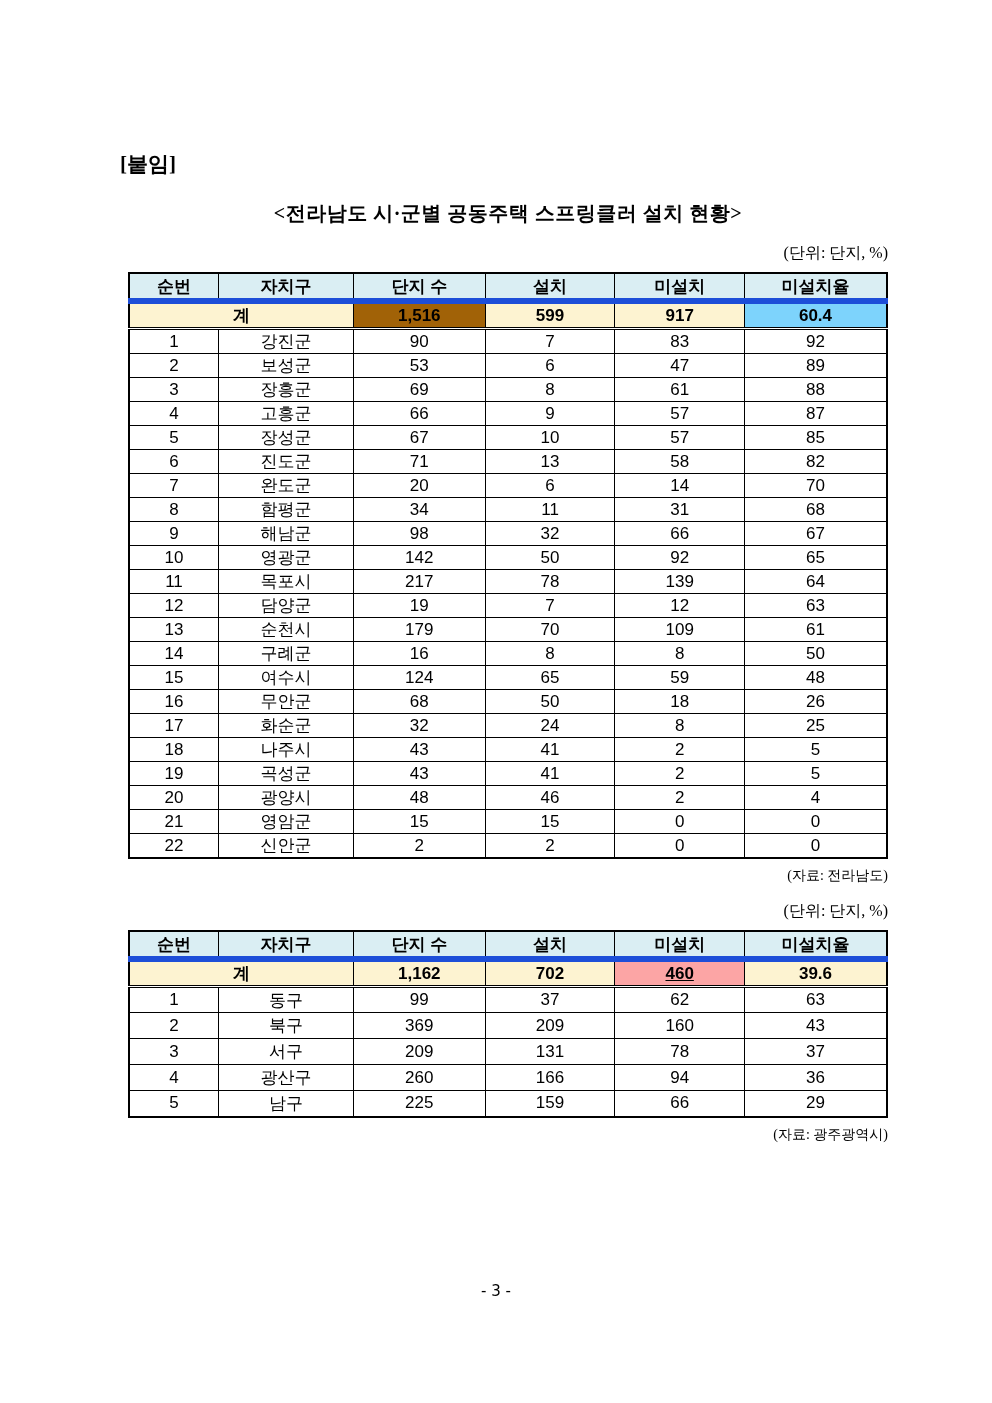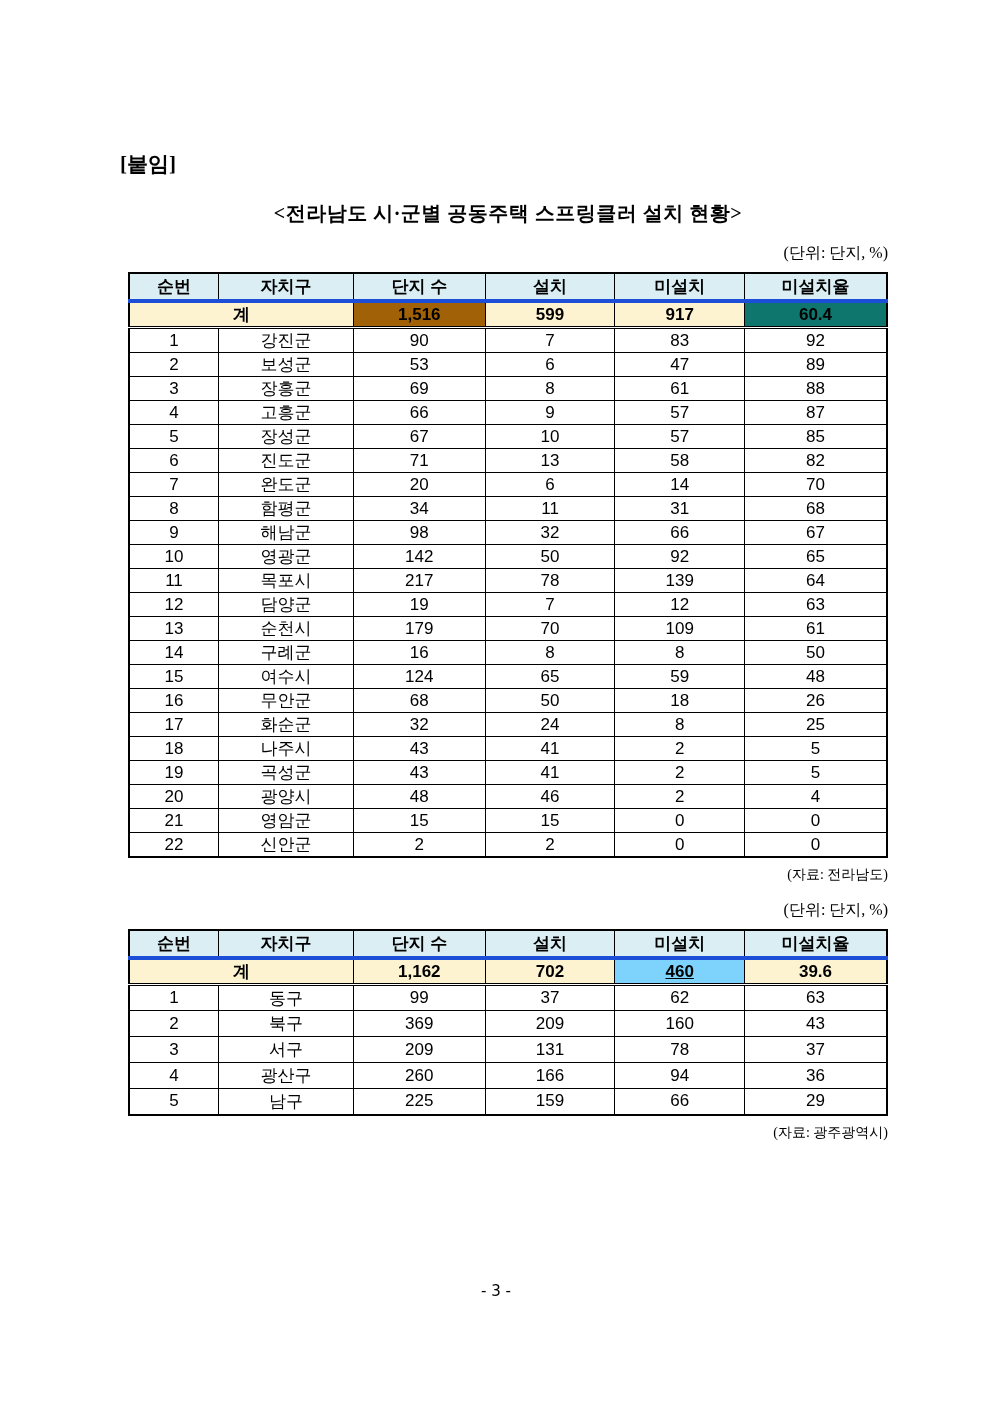--- a/index.html
+++ b/index.html
@@ -52,21 +52,21 @@
     text-align: center;
     vertical-align: middle;
     font-size: 17px;
     padding: 0;
     overflow: hidden;
     white-space: nowrap;
   }
   table.data-table thead th {
     font-weight: bold;
     height: 28px;
-    border-bottom: 4px solid #1d4ed8;
+    border-bottom: 6px solid #1d4ed8;
   }
   table.data-table tr.total-row td {
     font-weight: bold;
     height: 26px;
     border-bottom: 3px double #000;
   }
   table.data-table tbody td { height: 24px; font-weight: normal; }
   table.tall-rows tbody td { height: 26px; }
   .source-note {
     text-align: right;
@@ -113,21 +113,21 @@
           <th style="background: rgb(218, 238, 243);">미설치</th>
           <th style="background: rgb(218, 238, 243);">미설치율</th>
         </tr>
     </thead>
     <tbody>
       <tr class="total-row">
         <td colspan="2" style="background: rgb(253, 243, 209);">계</td>
         <td style="background: #a16207;">1,516</td>
         <td style="background: rgb(253, 243, 209);">599</td>
         <td style="background: rgb(253, 243, 209);">917</td>
-        <td style="background: #0f766e;">60.4</td>
+        <td style="background: #7dd3fc;">60.4</td>
       </tr>
     </tbody>
     <tbody>
         <tr>
           <td>1</td>
           <td>강진군</td>
           <td>90</td>
           <td>7</td>
           <td>83</td>
           <td>92</td>
@@ -325,21 +325,21 @@
           <th style="background: rgb(218, 238, 243);">설치</th>
           <th style="background: rgb(218, 238, 243);">미설치</th>
           <th style="background: rgb(218, 238, 243);">미설치율</th>
         </tr>
     </thead>
     <tbody>
       <tr class="total-row">
         <td colspan="2" style="background: rgb(253, 243, 209);">계</td>
         <td style="background: rgb(253, 243, 209);">1,162</td>
         <td style="background: rgb(253, 243, 209);">702</td>
-        <td style="background: #7dd3fc; text-decoration: underline;">460</td>
+        <td style="background: #fca5a5; text-decoration: underline;">460</td>
         <td style="background: rgb(253, 243, 209);">39.6</td>
       </tr>
     </tbody>
     <tbody>
         <tr>
           <td>1</td>
           <td>동구</td>
           <td>99</td>
           <td>37</td>
           <td>62</td>

